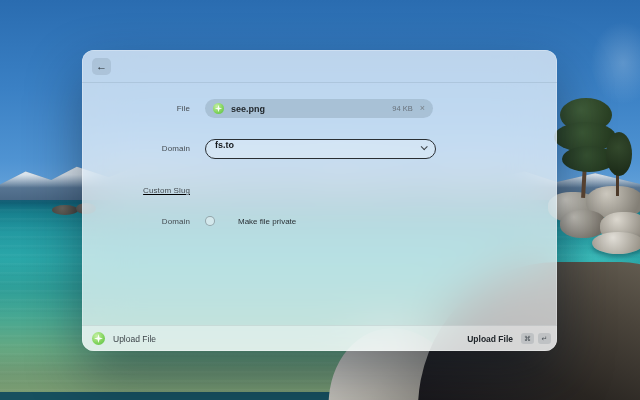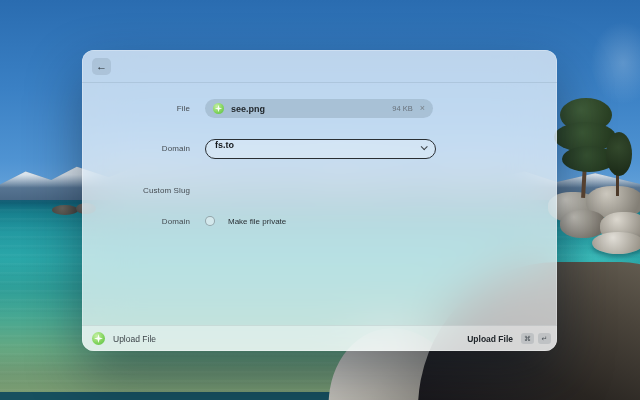--- a/index.html
+++ b/index.html
@@ -69,21 +69,21 @@
   .dialog-header { height:33px; display:flex; align-items:center; padding:0 10px;
     border-bottom:1px solid rgba(25,45,65,0.10); }
   .back-btn { width:19px; height:17px; border-radius:5px; background:rgba(96,112,124,0.18);
     display:flex; align-items:center; justify-content:center; font-size:11px; line-height:1;
     color:#22282d; cursor:default; }
   .form { padding-top:16px; }
   .row { display:flex; align-items:center; }
   .row + .row { margin-top:0; }
   .row-file   { height:19px; margin-bottom:19px; }
   .row-domain { height:23px; margin-bottom:15px; }
-  .row-slug   { height:31px; margin-bottom:9px; }
+  .row-slug   { height:31px; margin-bottom:9px;text-decoration:underline; }
   .row-private{ height:12px; }
   .row-label { width:108px; text-align:right; font-size:8px; font-weight:500; color:#454c52;
     flex:0 0 108px; margin-right:15px; letter-spacing:.1px; }
   .file-pill { width:228px; height:19px; border-radius:10px; background:rgba(110,133,148,0.28);
     display:flex; align-items:center; padding:0 8px; }
   .file-name { font-size:9px; font-weight:600; color:#1f2529; margin-left:7px; }
   .file-size { margin-left:auto; font-size:7.5px; color:#68717a; }
   .file-remove { font-size:9px; color:#79828a; margin-left:7px; line-height:1; cursor:default; }
   .sparkle-icon { position:relative; border-radius:50%;
     background:radial-gradient(circle at 35% 30%,#c6f0a4,#84d55e 55%,#58be48); flex:0 0 auto; }
@@ -96,21 +96,21 @@
     font-size:9px; font-weight:700; color:#15181a; cursor:default; }
   .chevron-down-icon { margin-left:auto; width:5px; height:5px;
     border-right:1.2px solid #3c4247; border-bottom:1.2px solid #3c4247;
     transform:rotate(45deg) translateY(-1px); }
   .slug-input { width:231px; height:19px; border:1px solid rgba(70,85,95,0.35); border-radius:10px;
     background:rgba(255,255,255,0.22); font-size:9px; color:#20262b; padding:0 9px; outline:none;
     font-family:"Liberation Sans", sans-serif; }
   .slug-input::placeholder { color:#99a2a8; }
   .checkbox-circle { width:10px; height:10px; border-radius:50%;
     border:1px solid rgba(72,86,94,0.45); background:rgba(255,255,255,0.38); flex:0 0 auto; }
-  .checkbox-label { font-size:8px; font-weight:500; color:#2a3035; margin-left:13px;text-align:center; }
+  .checkbox-label { font-size:8px; font-weight:500; color:#2a3035; margin-left:23px;text-align:center; }
   .dialog-footer { position:absolute; left:0; right:0; bottom:0; height:26px;
     border-top:1px solid rgba(25,45,65,0.10); background:rgba(255,255,255,0.38);
     display:flex; align-items:center; padding:0 6px 0 10px; }
   .footer-app-label { font-size:8.5px; font-weight:500; color:#3d4449; margin-left:8px; }
   .footer-right { margin-left:auto; display:flex; align-items:center; }
   .footer-submit-label { font-size:8.5px; font-weight:700; color:#20252a; margin-right:4px; }
   .keycap { width:13px; height:11px; border-radius:3px; background:rgba(118,131,140,0.24);
     display:flex; align-items:center; justify-content:center; font-size:7px; color:#4a5157;
     margin-left:4px; cursor:default; }
 </style>

